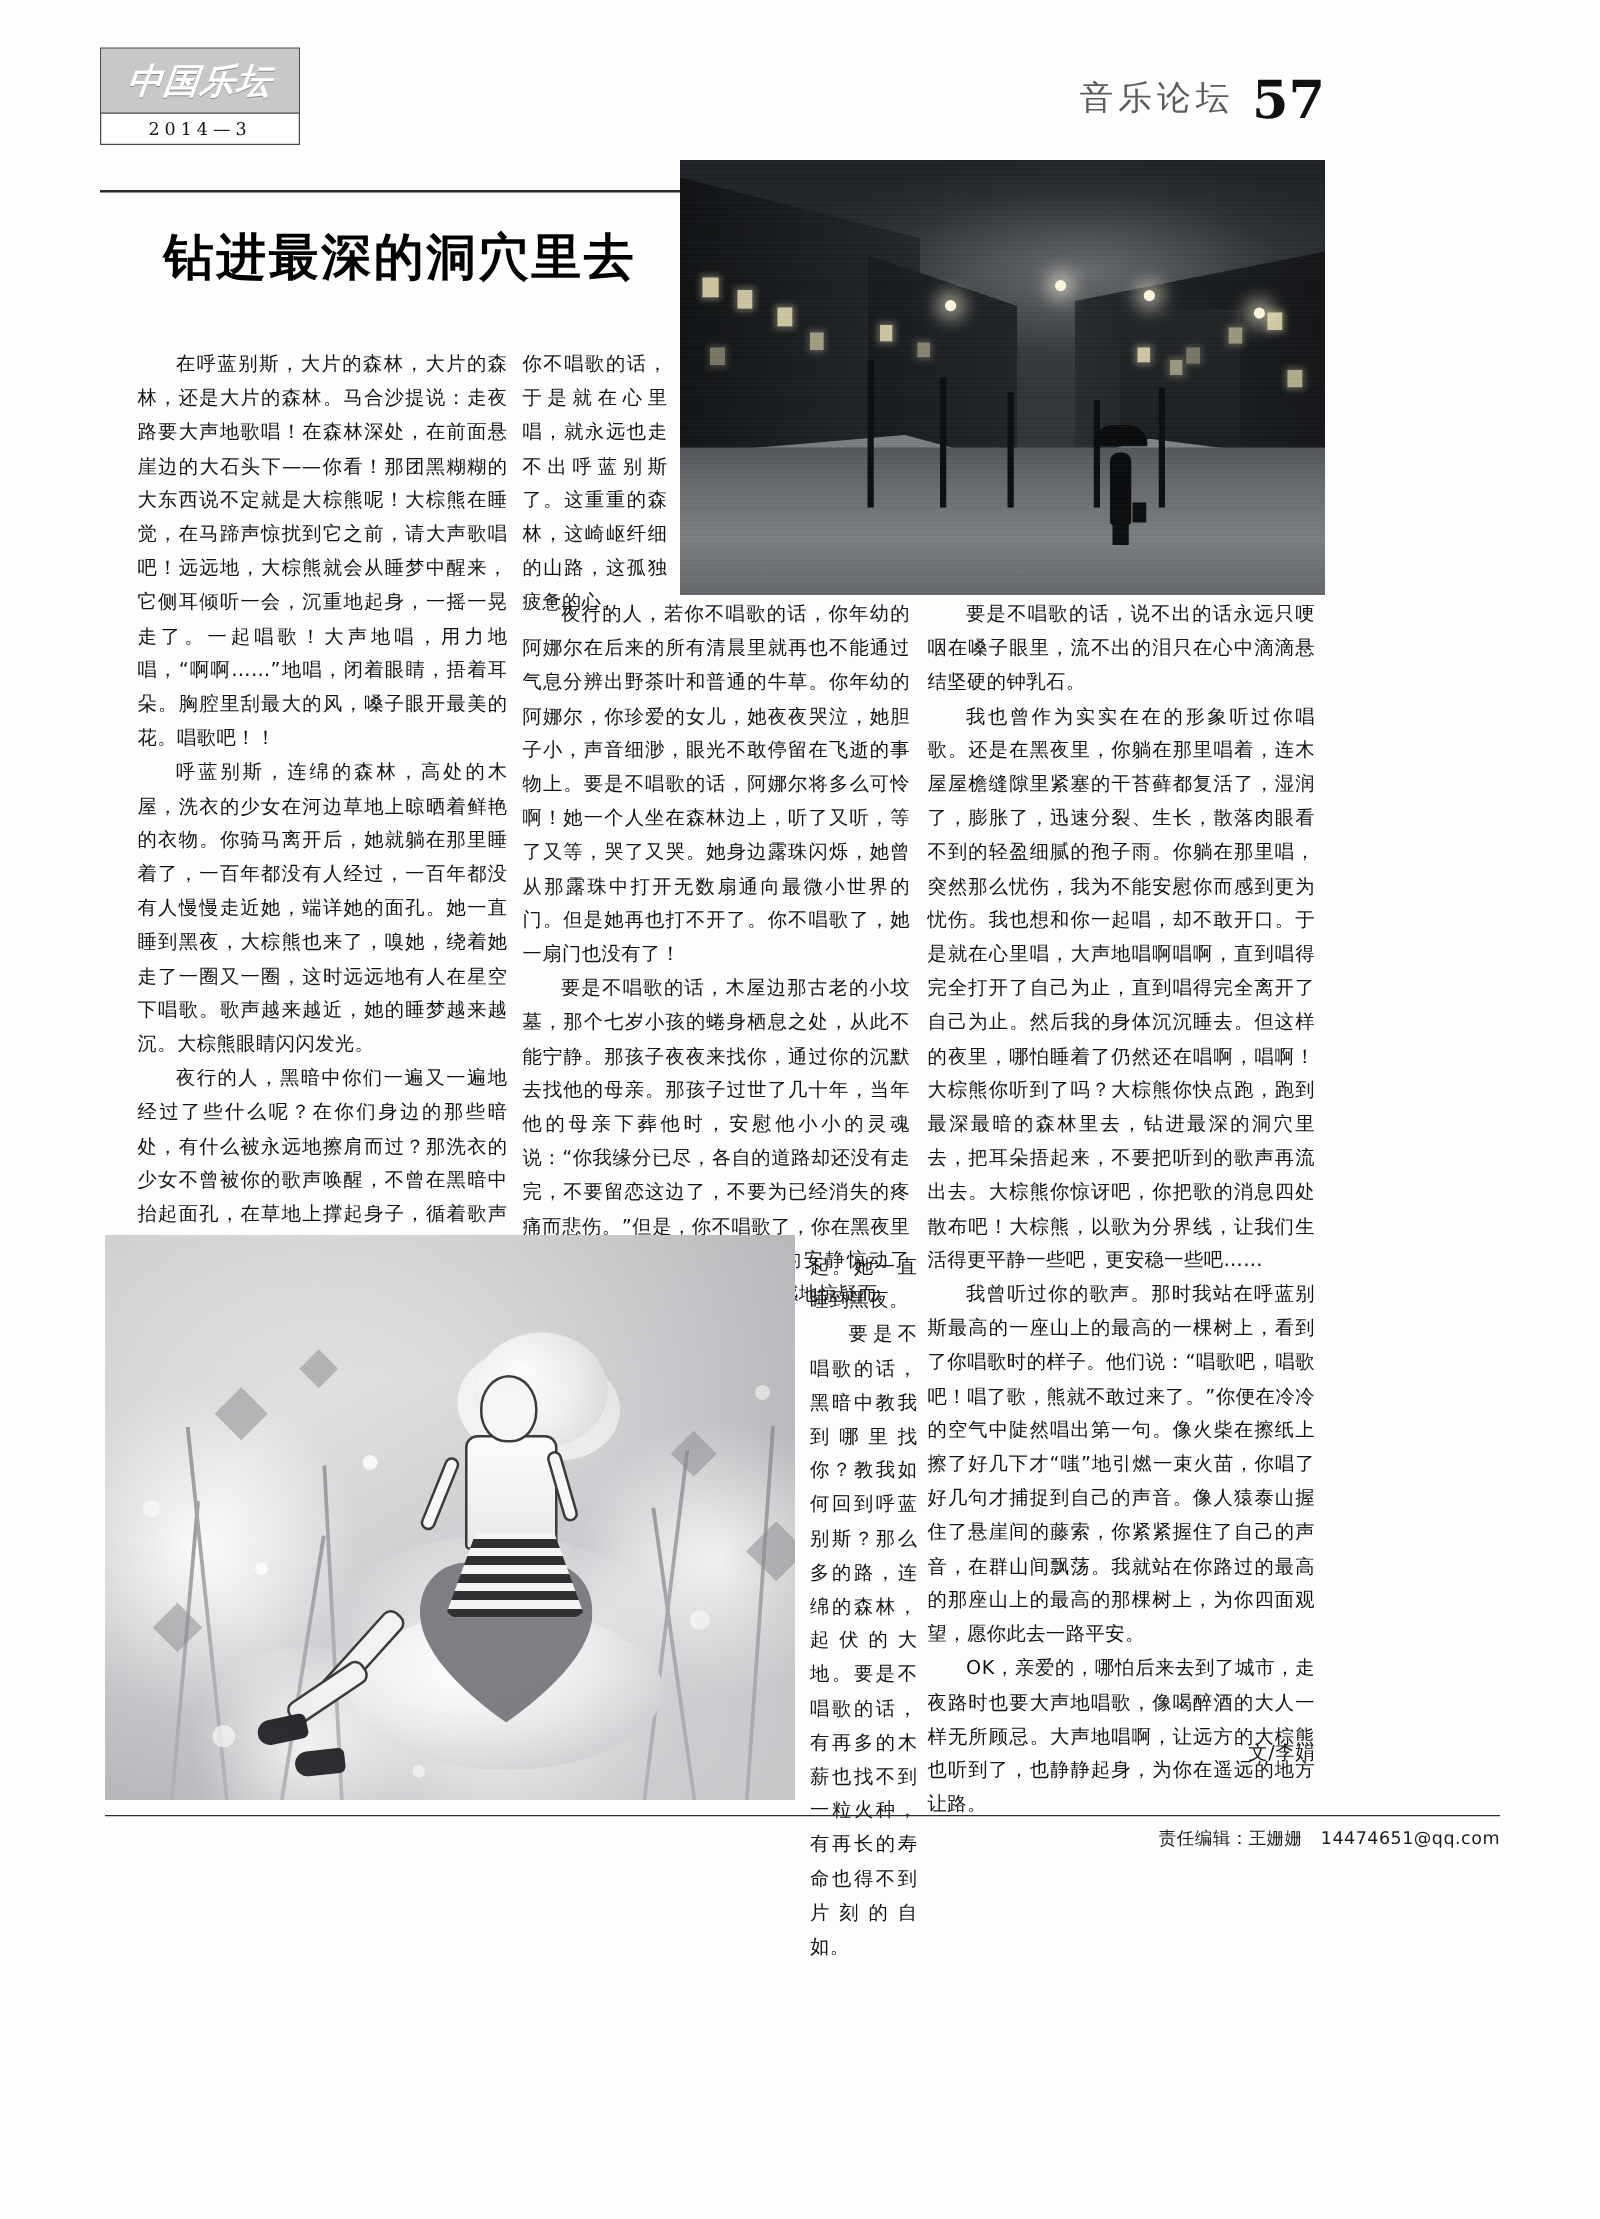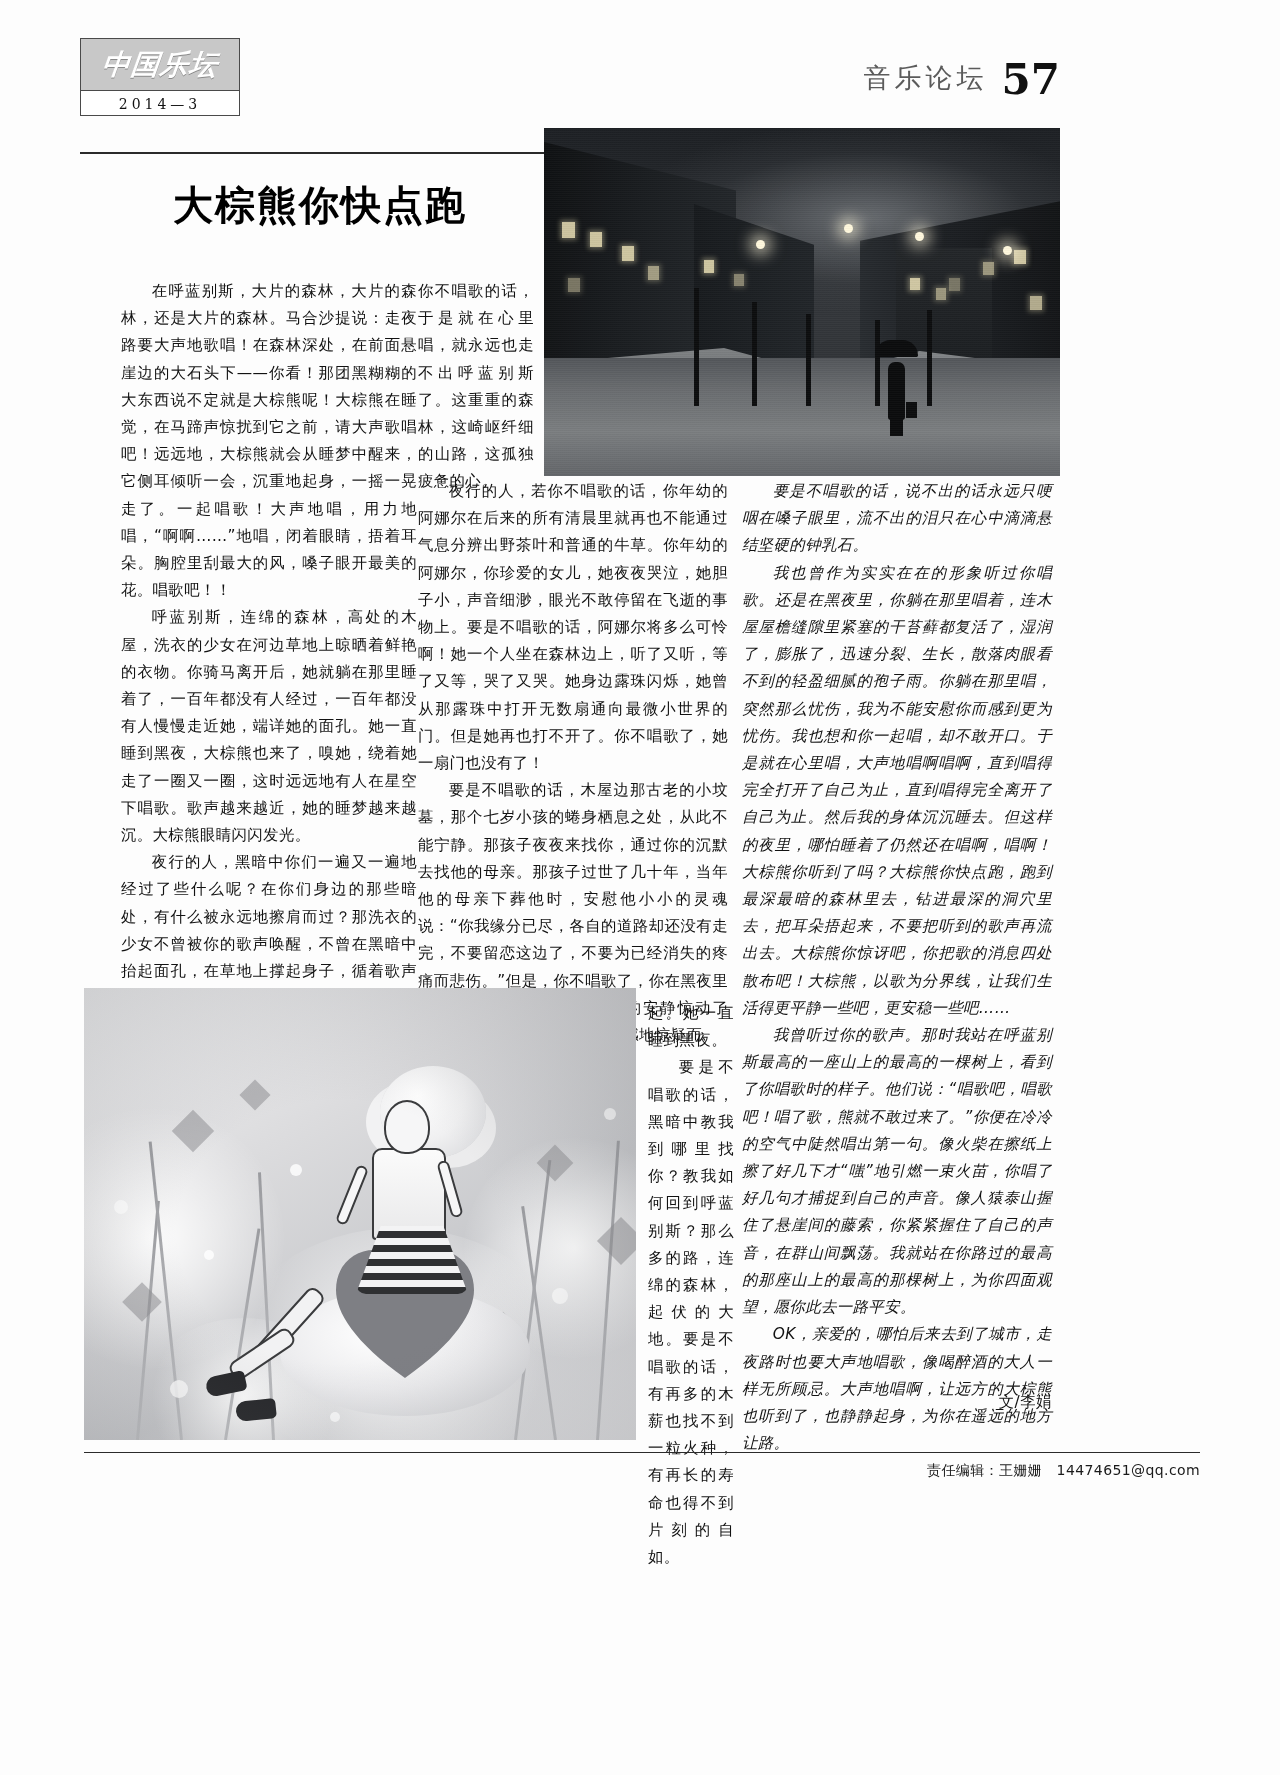--- a/index.html
+++ b/index.html
@@ -261,25 +261,25 @@
     font-family:"DejaVu Sans", sans-serif;
     font-size:15.4px;
     line-height:27.2px;
     color:#121212;
     text-align:justify;
     text-justify:inter-character;
     letter-spacing:0.4px;
   }
   .col p { text-indent:2em; margin:0; }
 
-  #col1 { left:110px; top:278px; width:296px;margin-left:11px; }
+  #col1 { left:110px; top:278px; width:296px; }
   #col2a { left:418px; top:278px; width:116px; }
   #col2b { left:418px; top:478px; width:310px; }
   #col2c { left:648px; top:1000px; width:86px; }
-  #col3a { left:742px; top:478px; width:310px;font-style:italic; }
+  #col3a { left:742px; top:478px; width:310px; }
 
   #byline {
     position:absolute; right:228px; top:1392px;
     font-family:"DejaVu Sans", sans-serif;
     font-size:15.4px; color:#121212;
     letter-spacing:.5px;
   }
 
   
   #footer-rule {
@@ -306,21 +306,21 @@
       </div>
       <div id="logo-year">2014—3</div>
     </div>
     <div id="header-right">
       <div id="section-name">音乐论坛</div>
       <div id="page-number">57</div>
     </div>
     <div id="header-rule"></div>
   </div>
 
-  <div id="article-title">大棕熊你快点跑</div>
+  <div id="article-title">钻进最深的洞穴里去</div>
 
   <div id="photo-night">
     <div class="sky"></div>
     <div class="bldg-left"></div>
     <div class="bldg-left2"></div>
     <div class="bldg-right"></div>
     <div class="bldg-mid"></div>
 
     <div class="win" style="left:18px;  top:94px;  width:13px; height:16px;"></div>
     <div class="win" style="left:46px;  top:104px; width:12px; height:15px;"></div>

